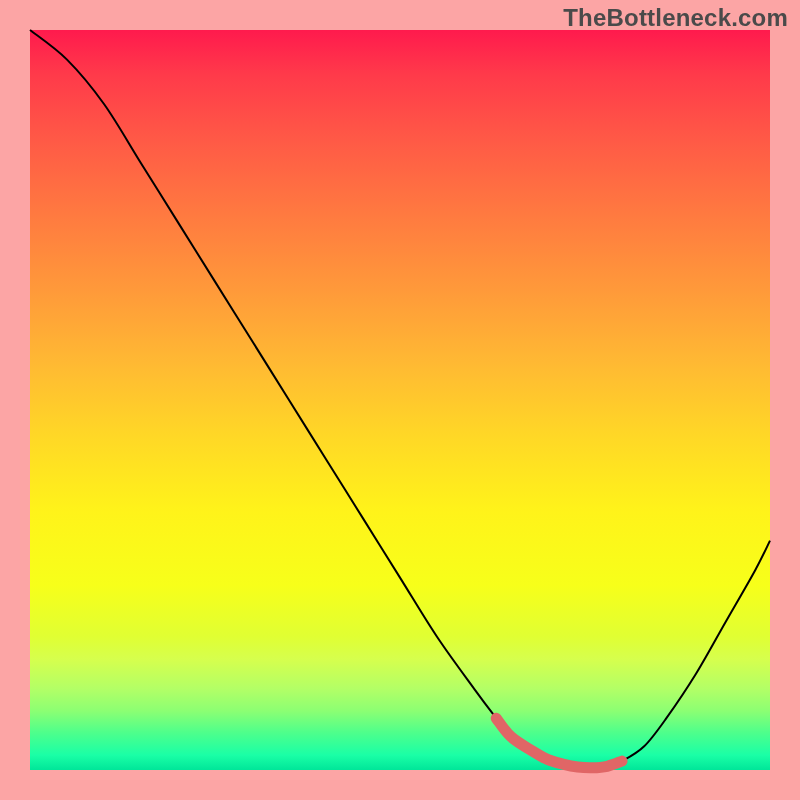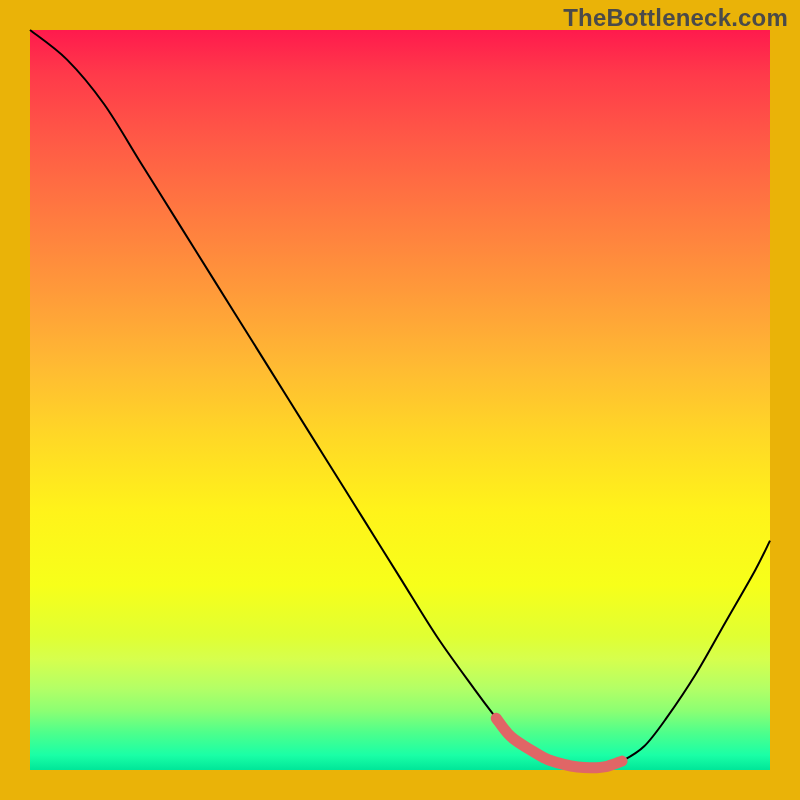--- a/index.html
+++ b/index.html
@@ -8,21 +8,21 @@
     width: 800px;
     height: 800px;
     background: #000;
     overflow: hidden;
     font-family: Arial, Helvetica, sans-serif;
   }
   .frame {
     position: relative;
     width: 800px;
     height: 800px;
-    background: #eab308;
+    background: #fca5a5;
   }
   .plot-area {
     position: absolute;
     left: 30px;
     top: 30px;
     width: 740px;
     height: 740px;
     
     background: linear-gradient(to bottom,
       #ff1a4d 0%,

